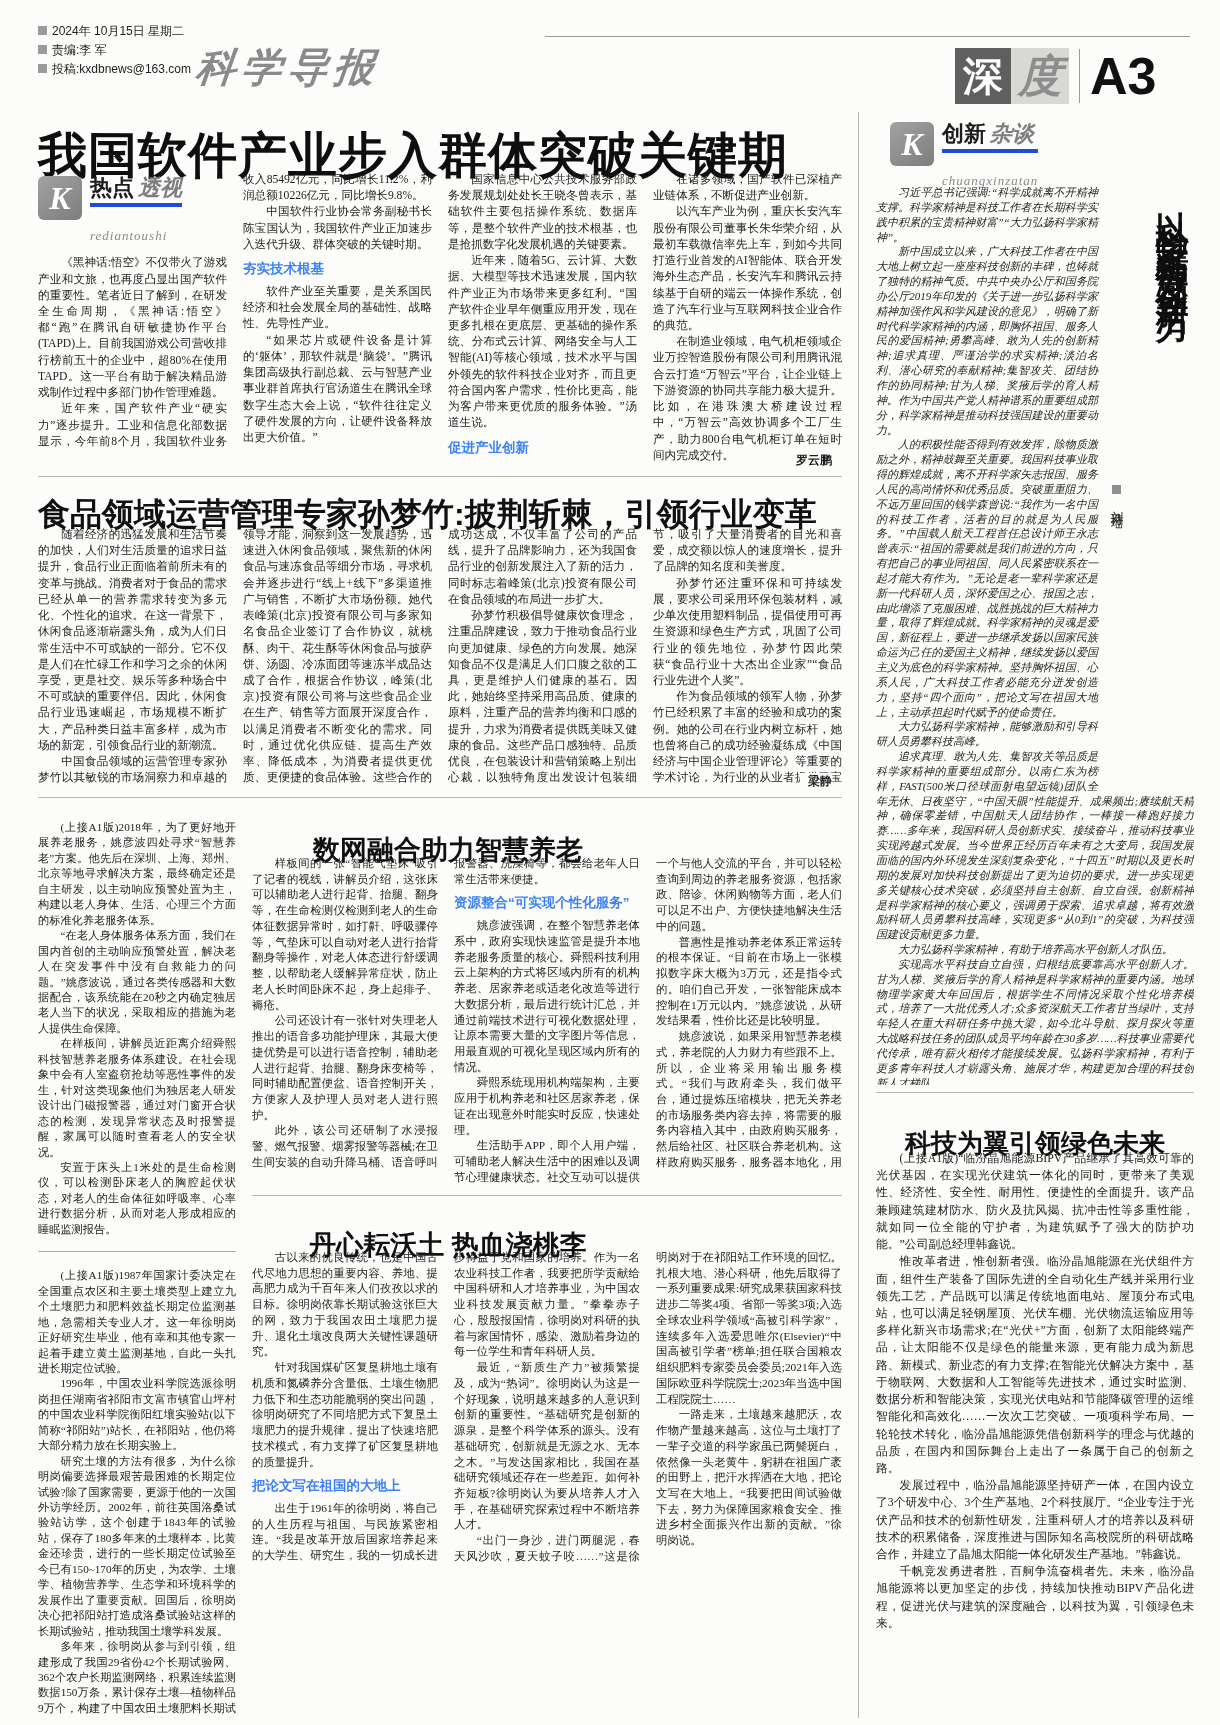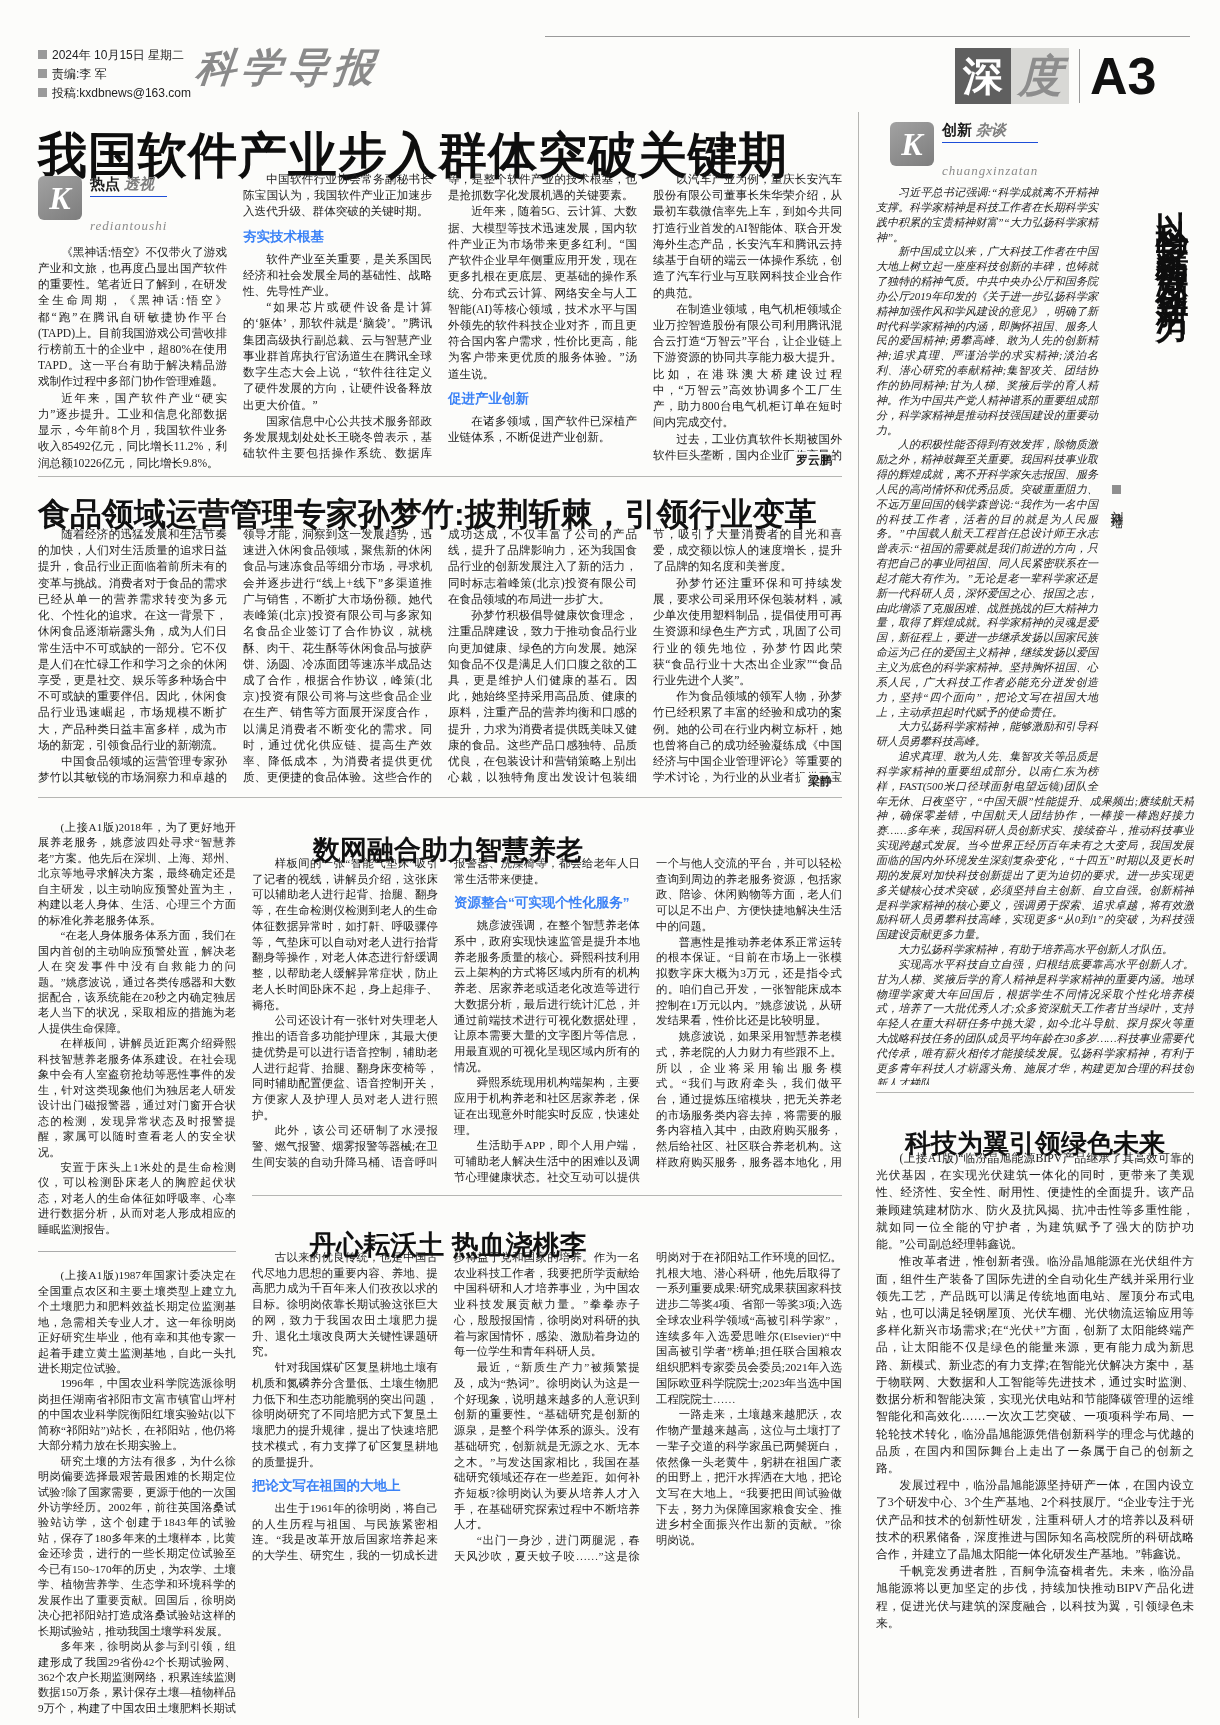--- a/index.html
+++ b/index.html
@@ -1,20 +1,20 @@
 <!DOCTYPE html>
 <html><head>
 <meta charset="utf-8">
 <style>
   html,body{margin:0;padding:0;background:#e8e8e4;}
   .page{position:relative;width:1220px;height:1725px;background:#fcfcfa;margin:0 auto;
         font-family:"Liberation Serif","DejaVu Serif",serif;color:#1c1c1c;overflow:hidden;}
   
   .meta{position:absolute;left:38px;top:22px;font-size:12px;line-height:1.6;color:#222;
-        font-family:"Liberation Sans","DejaVu Sans",sans-serif;margin-top:24px;}
+        font-family:"Liberation Sans","DejaVu Sans",sans-serif;}
   .meta-line{white-space:nowrap;}
   .meta-line .sq{display:inline-block;width:9px;height:9px;background:#9a9a9a;margin-right:5px;}
   .masthead{position:absolute;left:196px;top:40px;font-size:40px;font-weight:bold;font-style:italic;
             color:#8a8a8a;letter-spacing:6px;transform:skewX(-6deg);}
   .top-rule{position:absolute;left:545px;top:36px;width:645px;height:1px;background:#9a9a9a;}
   .badge{position:absolute;left:955px;top:46px;display:flex;align-items:center;height:60px;}
   .badge .shen{width:56px;height:56px;background:#5f5f5f;color:#fff;display:flex;align-items:center;
                justify-content:center;font-size:40px;font-weight:bold;
                font-family:"Liberation Sans","DejaVu Sans",sans-serif;}
   .badge .du{width:58px;height:56px;background:#d8d8d5;color:#8d8d8d;display:flex;align-items:center;
@@ -25,21 +25,21 @@
   
   .main-headline{position:absolute;left:38px;top:95px;width:802px;font-size:49px;font-weight:900;
                  letter-spacing:1px;line-height:1.12;color:#0e0e0e;
                  font-family:"Liberation Sans","DejaVu Sans",sans-serif;}
   .sec-headline{font-weight:bold;color:#111;font-family:"Liberation Sans","DejaVu Sans",sans-serif;}
   
   .kicker{display:flex;align-items:flex-start;margin:4px 0 10px 0;break-inside:avoid;}
   .klogo{width:44px;height:44px;background:linear-gradient(145deg,#a2a2a2,#7d7d7d);border-radius:6px;
          color:#fff;display:flex;align-items:center;justify-content:center;font-size:32px;
          font-weight:bold;font-style:italic;margin-right:8px;flex:0 0 auto;}
-  .kicker-title{font-size:15px;line-height:1.1;white-space:nowrap;border-bottom:1px solid #1d4ed8;
+  .kicker-title{font-size:22px;line-height:1.1;white-space:nowrap;border-bottom:4px solid #1d4ed8;
                 padding-bottom:3px;}
   .kt-bold{font-weight:bold;font-family:"Liberation Sans","DejaVu Sans",sans-serif;}
   .kt-script{font-style:italic;color:#7e7e7e;font-weight:bold;margin-left:4px;}
   .kicker-pinyin{font-size:13px;font-style:italic;color:#8a8a8a;margin-top:20px;letter-spacing:1px;}
   
   .artbody{text-align:justify;overflow:hidden;position:absolute;}
   .para{margin:0;text-indent:2em;}
   .subhead{margin:7px 0 5px 0;font-size:13.5px;font-weight:bold;color:#3b82f6;text-indent:0;
            font-family:"Liberation Sans","DejaVu Sans",sans-serif;}
   .flow-rule{height:1px;background:#aaa;margin:14px 0 16px 0;}

